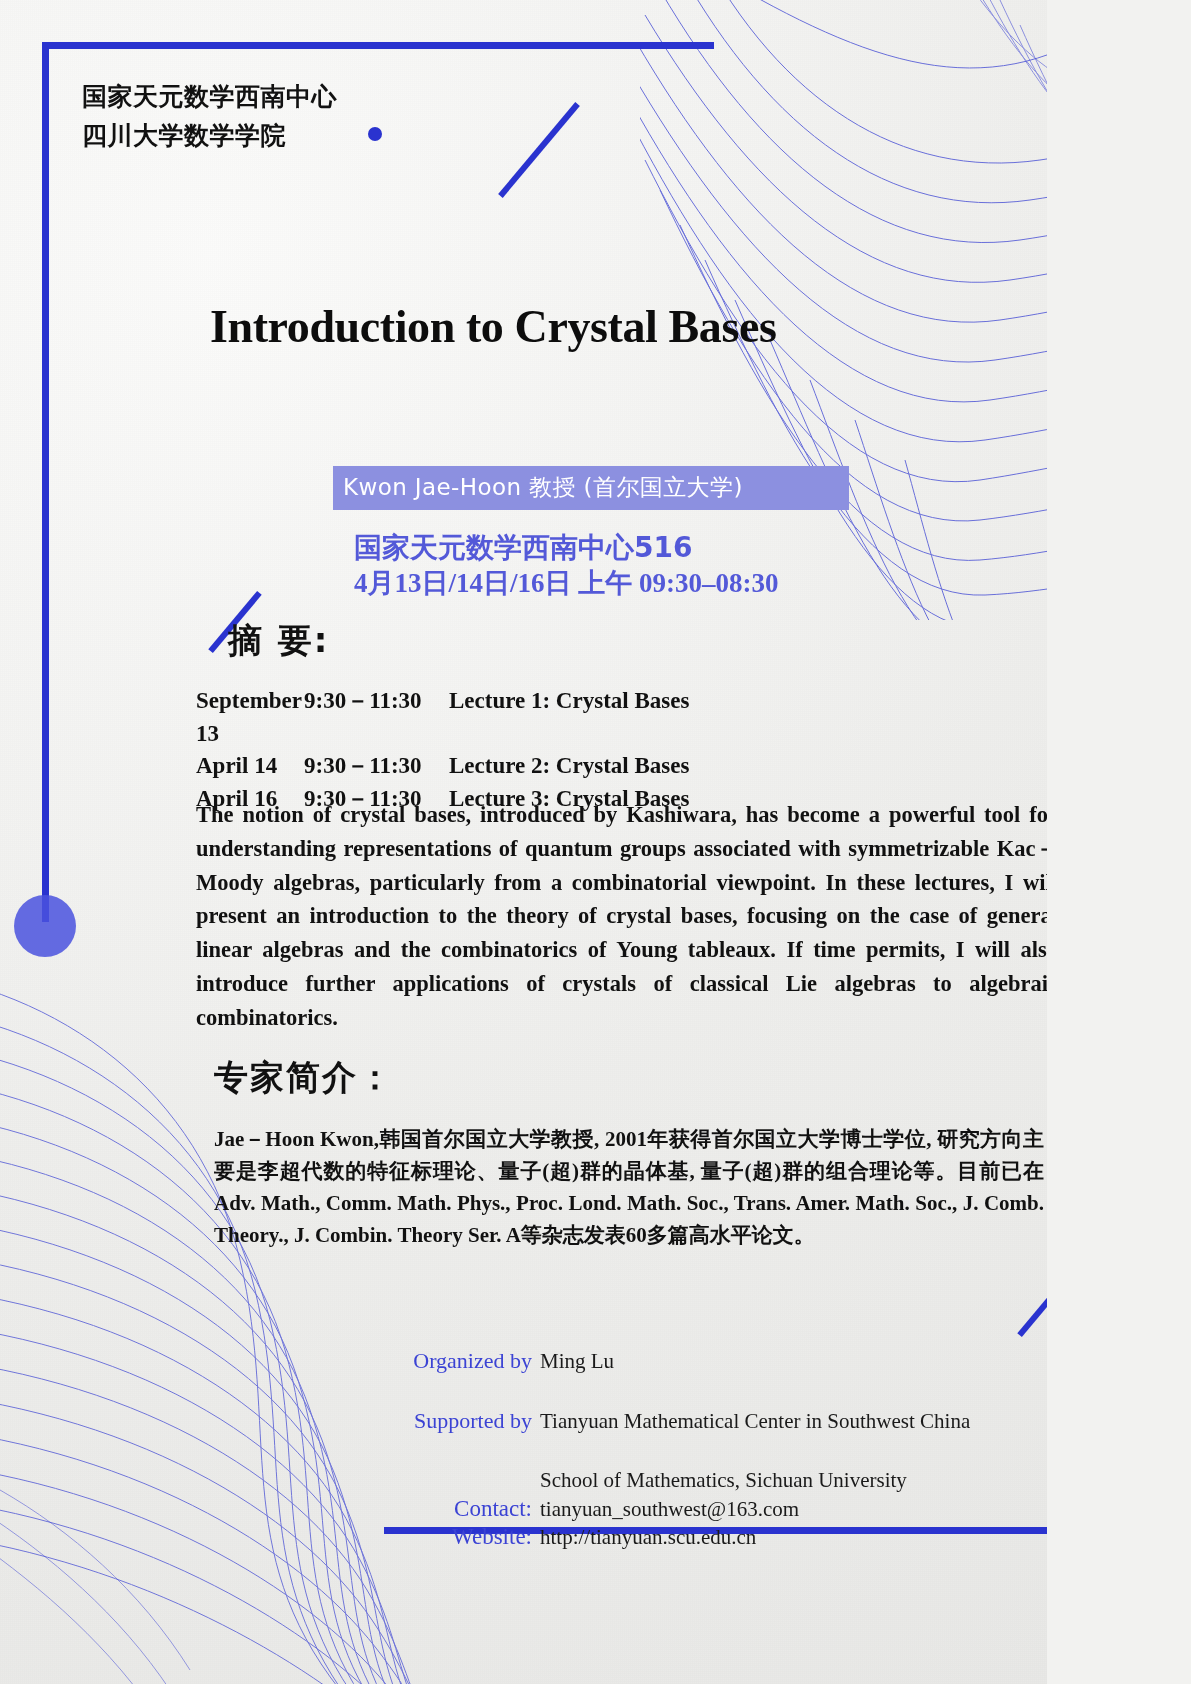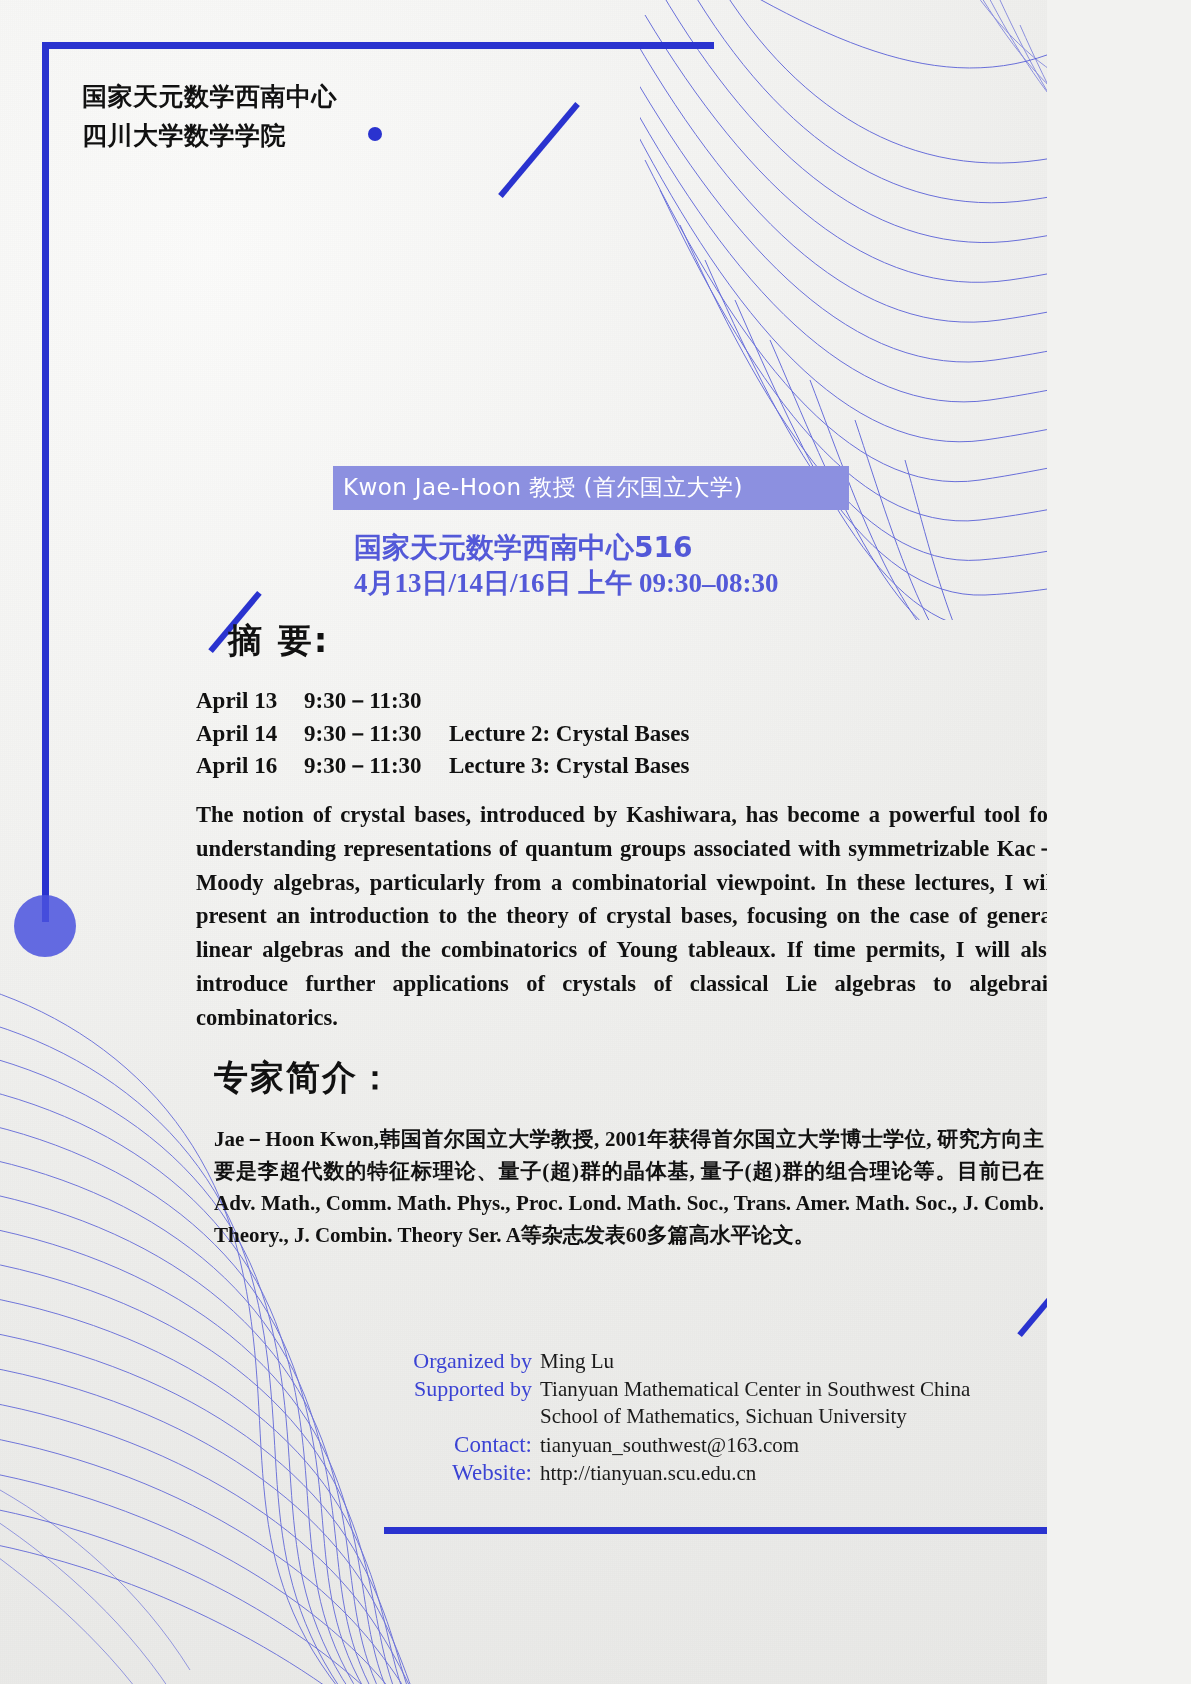--- a/index.html
+++ b/index.html
@@ -227,20 +227,21 @@
     padding-right: 8px;
     flex: none;
   }
   .footer-value {
     font-family: "Liberation Serif", serif;
     font-size: 21px;
     color: #1a1a1a;
   }
   .footer-value.sub {
     display: block;
+    margin-top: 32px;
   }
   .footer-row.support .footer-value { line-height: 1.28; }
   .footer-row.contact .footer-label,
   .footer-row.website .footer-label { font-size: 23px; }
 </style>
 </head>
 <body>
 
 <div class="poster">
 
@@ -314,35 +315,37 @@
   <div class="slash slash-1"></div>
   <div class="slash slash-2"></div>
   <div class="slash slash-3"></div>
   <div class="dot-small"></div>
 
   <div class="host-lines">
     <div>国家天元数学西南中心</div>
     <div>四川大学数学学院</div>
   </div>
 
+  <div class="title">Introduction to Crystal Bases</div>
 
   <div class="speaker-band"></div>
   <div class="speaker-text">Kwon Jae-Hoon 教授 (首尔国立大学)</div>
 
   <div class="venue">
     <div>国家天元数学西南中心516</div>
     <div class="line2">4月13日/14日/16日 上午 09:30–08:30</div>
   </div>
 
   <div class="section-heading abstract-heading">摘 要:</div>
 
   <div class="schedule">
     <div class="row">
-      <span class="c-date">April 13</span>
+      <span class="c-date">September 13</span>
       <span class="c-time">9:30－11:30</span>
+      <span class="c-topic">Lecture 1: Crystal Bases</span>
     </div>
     <div class="row">
       <span class="c-date">April 14</span>
       <span class="c-time">9:30－11:30</span>
       <span class="c-topic">Lecture 2: Crystal Bases</span>
     </div>
     <div class="row">
       <span class="c-date">April 16</span>
       <span class="c-time">9:30－11:30</span>
       <span class="c-topic">Lecture 3: Crystal Bases</span>

